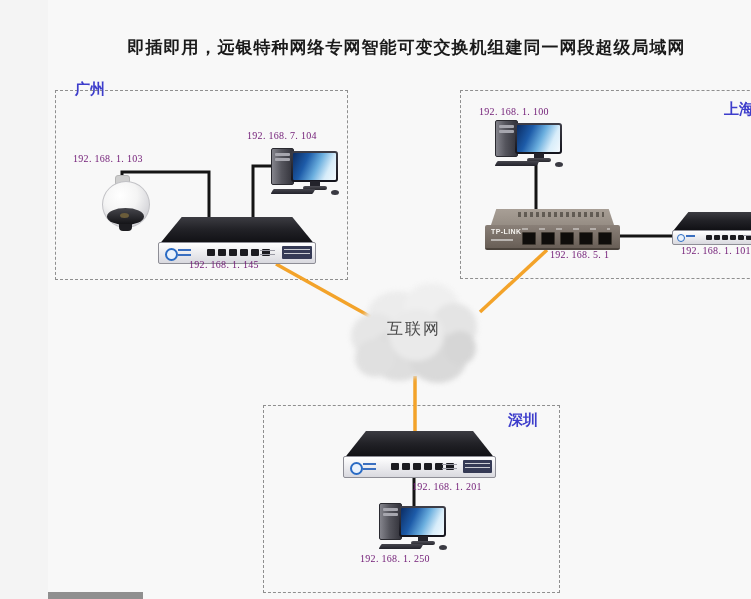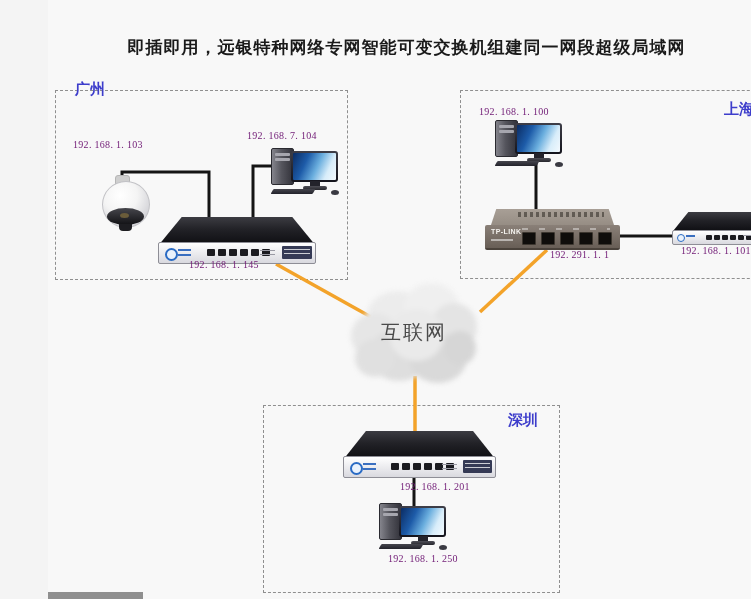--- a/index.html
+++ b/index.html
@@ -34,21 +34,21 @@
   .cl1{left:18px;top:10px;width:62px;height:50px;background:#ececec;}
   .cl2{left:55px;top:2px;width:55px;height:48px;background:#efefef;}
   .cl3{left:2px;top:32px;width:48px;height:46px;background:#e6e6e6;}
   .cl4{left:82px;top:22px;width:46px;height:48px;background:#e4e4e4;}
   .cl5{left:20px;top:48px;width:60px;height:52px;background:#dedede;}
   .cl6{left:60px;top:52px;width:58px;height:50px;background:#d9d9d9;}
   .cl7{left:40px;top:28px;width:55px;height:52px;background:#eaeaea;}
   .cl8{left:6px;top:58px;width:40px;height:38px;background:#e0e0e0;}
   .cl9{left:95px;top:50px;width:32px;height:34px;background:#d6d6d6;}
   .cloud-label{position:absolute;left:0;right:0;top:38px;text-align:center;
-               font-size:20px;color:#4a4a4a;letter-spacing:2px;}
+               font-size:16px;color:#4a4a4a;letter-spacing:2px;}
 
   
   .camera{position:absolute;left:54px;top:175px;width:48px;height:58px;}
   .cam-stub{position:absolute;left:13px;top:0;width:13px;height:9px;background:#cfcfcf;
             border-radius:3px 3px 0 0;border:1px solid #b5b5b5;}
   .cam-dome{position:absolute;left:0;top:6px;width:46px;height:45px;border-radius:50%;
             background:radial-gradient(circle at 38% 30%,#ffffff 0%,#f4f4f4 40%,#d7d7db 72%,#b9b9bf 100%);
             border:1px solid #c2c2c6;}
   .cam-band{position:absolute;left:5px;top:33px;width:37px;height:17px;border-radius:50%;
             background:linear-gradient(#46464c,#111114);}
@@ -288,24 +288,24 @@
       </div>
     <div class="pc-mon">
         <div class="pc-screen"></div>
       </div>
     <div class="pc-neck"></div>
       <div class="pc-base"></div>
     <div class="pc-kbd"></div>
     <div class="pc-mouse"></div>
   </div>
 
-  <div class="ip" style="left:25px;top:139px;">192. 168. 1. 103</div>
+  <div class="ip" style="left:25px;top:153px;">192. 168. 1. 103</div>
   <div class="ip" style="left:199px;top:130px;">192. 168. 7. 104</div>
   <div class="ip" style="left:141px;top:259px;">192. 168. 1. 145</div>
   <div class="ip" style="left:431px;top:106px;">192. 168. 1. 100</div>
-  <div class="ip" style="left:502px;top:249px;">192. 291. 1. 1</div>
+  <div class="ip" style="left:502px;top:249px;">192. 168. 5. 1</div>
   <div class="ip" style="left:633px;top:245px;">192. 168. 1. 101</div>
-  <div class="ip" style="left:352px;top:481px;">192. 168. 1. 201</div>
-  <div class="ip" style="left:340px;top:553px;">192. 168. 1. 250</div>
+  <div class="ip" style="left:364px;top:481px;">192. 168. 1. 201</div>
+  <div class="ip" style="left:312px;top:553px;">192. 168. 1. 250</div>
 
   <div class="scroll-thumb"></div>
 
 </div>
 
 </body></html>

